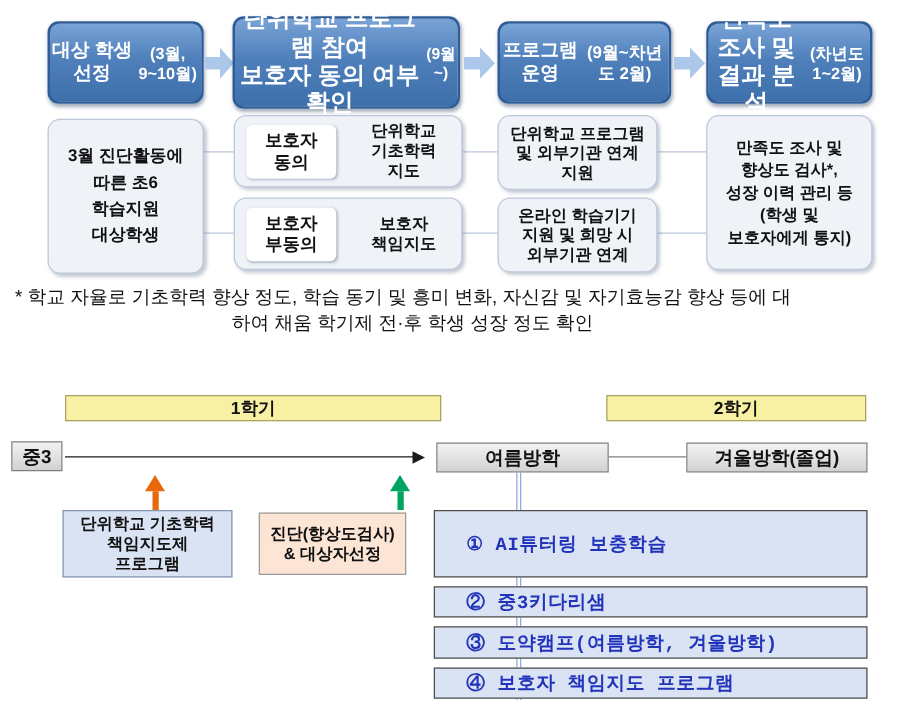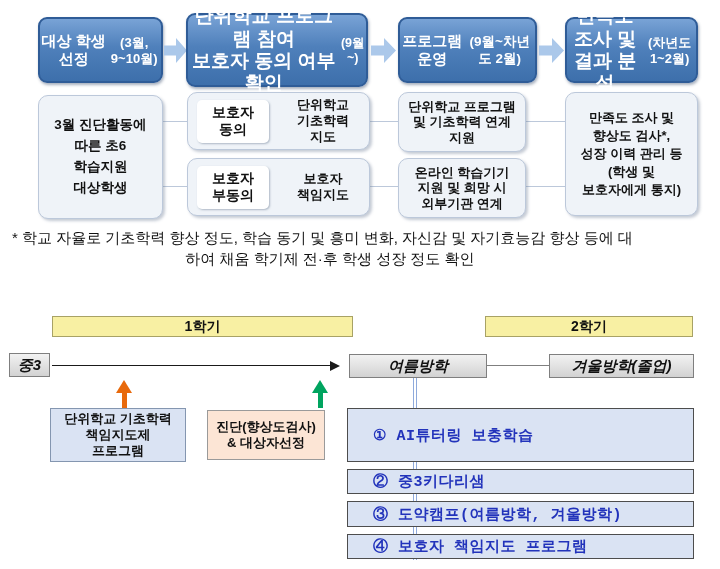--- a/index.html
+++ b/index.html
@@ -29,21 +29,21 @@
   .hline{position:absolute;border-top:1.5px solid var(--detail-border);z-index:1;}
   
   .footnote{position:absolute;color:#111;font-size:15px;line-height:21px;z-index:2;text-align:center;}
   .footnote .fn2{margin-left:15px;}
   
   .sem-bar{position:absolute;box-sizing:border-box;height:21px;background:var(--yellow-bg);
     border:1.5px solid var(--yellow-border);display:flex;align-items:center;justify-content:center;
     font-weight:bold;font-size:14px;color:#111;z-index:2;}
   .gray-box{position:absolute;box-sizing:border-box;background:linear-gradient(180deg,#f2f2f2,#d2d2d2);
     border:1.2px solid var(--gray-border);display:flex;align-items:center;justify-content:center;
-    font-weight:bold;font-size:15px;color:#111;z-index:2;font-style:italic;}
+    font-weight:bold;font-size:15px;color:#111;z-index:2;}
   .tline{position:absolute;border-top:1.5px solid #1a1a1a;z-index:1;}
   .tline-head{position:absolute;width:0;height:0;border-left:10px solid #1a1a1a;
     border-top:5px solid transparent;border-bottom:5px solid transparent;z-index:1;}
   .conn{position:absolute;border-top:1.2px solid var(--gray-border);z-index:1;}
   .up-arrow{position:absolute;width:16px;display:flex;flex-direction:column;align-items:center;z-index:2;}
   .up-arrow .head{width:0;height:0;border-left:8px solid transparent;border-right:8px solid transparent;
     border-bottom:13px solid currentColor;}
   .up-arrow .stem{width:5px;flex:1;background:currentColor;}
   .orange{color:var(--orange-arrow);}
   .green{color:var(--green-arrow);}
@@ -113,21 +113,21 @@
   </div>
   <div class="detail consent-row" style="left:187px;top:158px;width:183px;height:58px">
     <div class="consent-chip pre">보호자
 부동의</div>
     <div class="consent-result pre">보호자
 책임지도</div>
   </div>
 
   <div class="detail" style="left:398px;top:92px;width:128px;height:60px">
     <div class="pre">단위학교 프로그램
-및 기초학력 연계
+및 외부기관 연계
 지원</div>
   </div>
   <div class="detail" style="left:398px;top:158px;width:128px;height:60px">
     <div class="pre">온라인 학습기기
 지원 및 희망 시
 외부기관 연계</div>
   </div>
 
   <div class="detail" style="left:565px;top:92px;width:133px;height:124px">
     <div class="pre" style="line-height:1.4">만족도 조사 및

